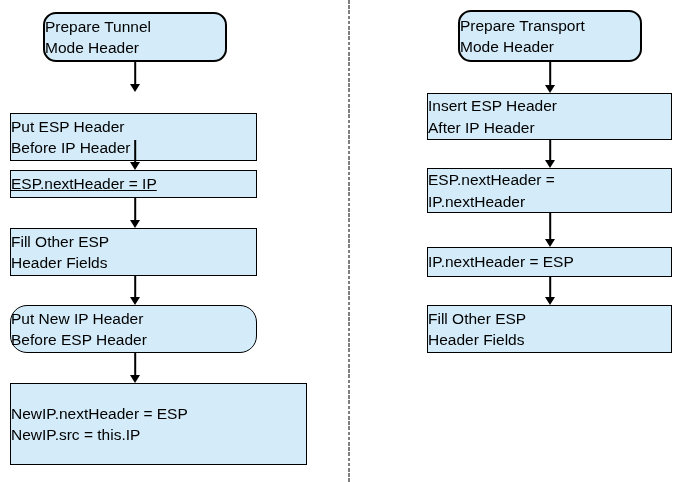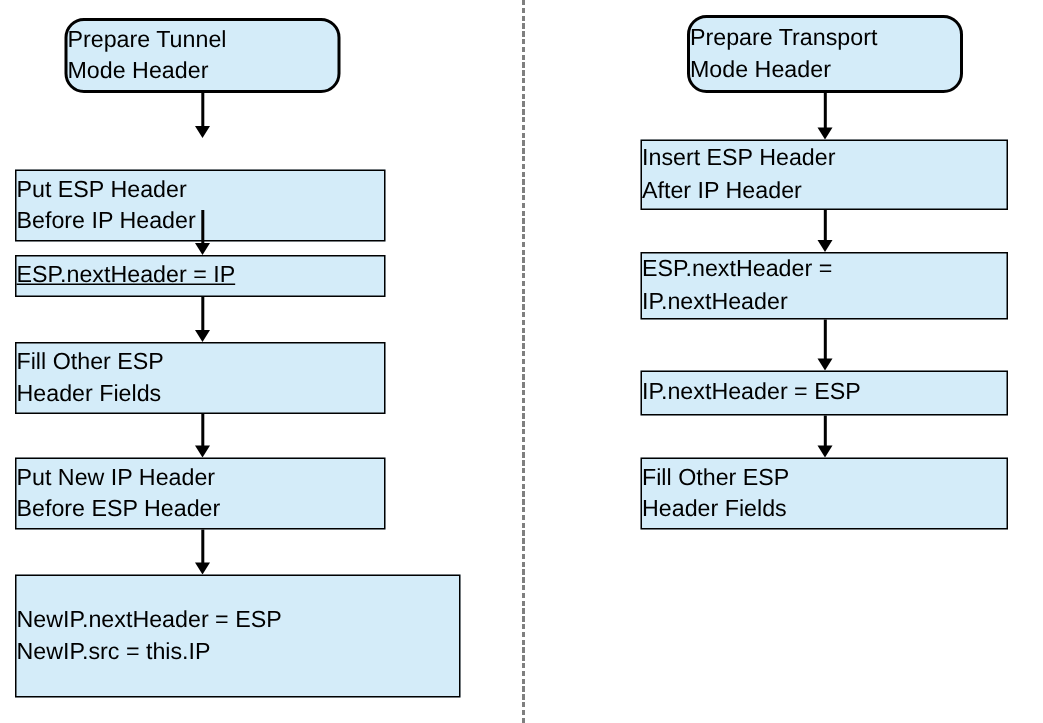--- a/index.html
+++ b/index.html
@@ -115,21 +115,21 @@
   <div class="node" style="left:10px; top:228px; width:247px; height:48px;">
     <span>Fill Other ESP</span>
     <span>Header Fields</span>
   </div>
 
   <div class="arrow-v" style="left:129px; top:276px; height:29px;">
     <div class="shaft"></div>
     <div class="head"></div>
   </div>
 
-  <div class="node" style="left:10px; top:305px; width:247px; height:48px;">
+  <div class="node" style="left:10px; top:305px; width:247px; height:48px;border-radius:17px;">
     <span>Put New IP Header</span>
     <span>Before ESP Header</span>
   </div>
 
   <div class="arrow-v" style="left:129px; top:353px; height:30px;">
     <div class="shaft"></div>
     <div class="head"></div>
   </div>
 
   <div class="node" style="left:10px; top:383px; width:297px; height:82px;">

